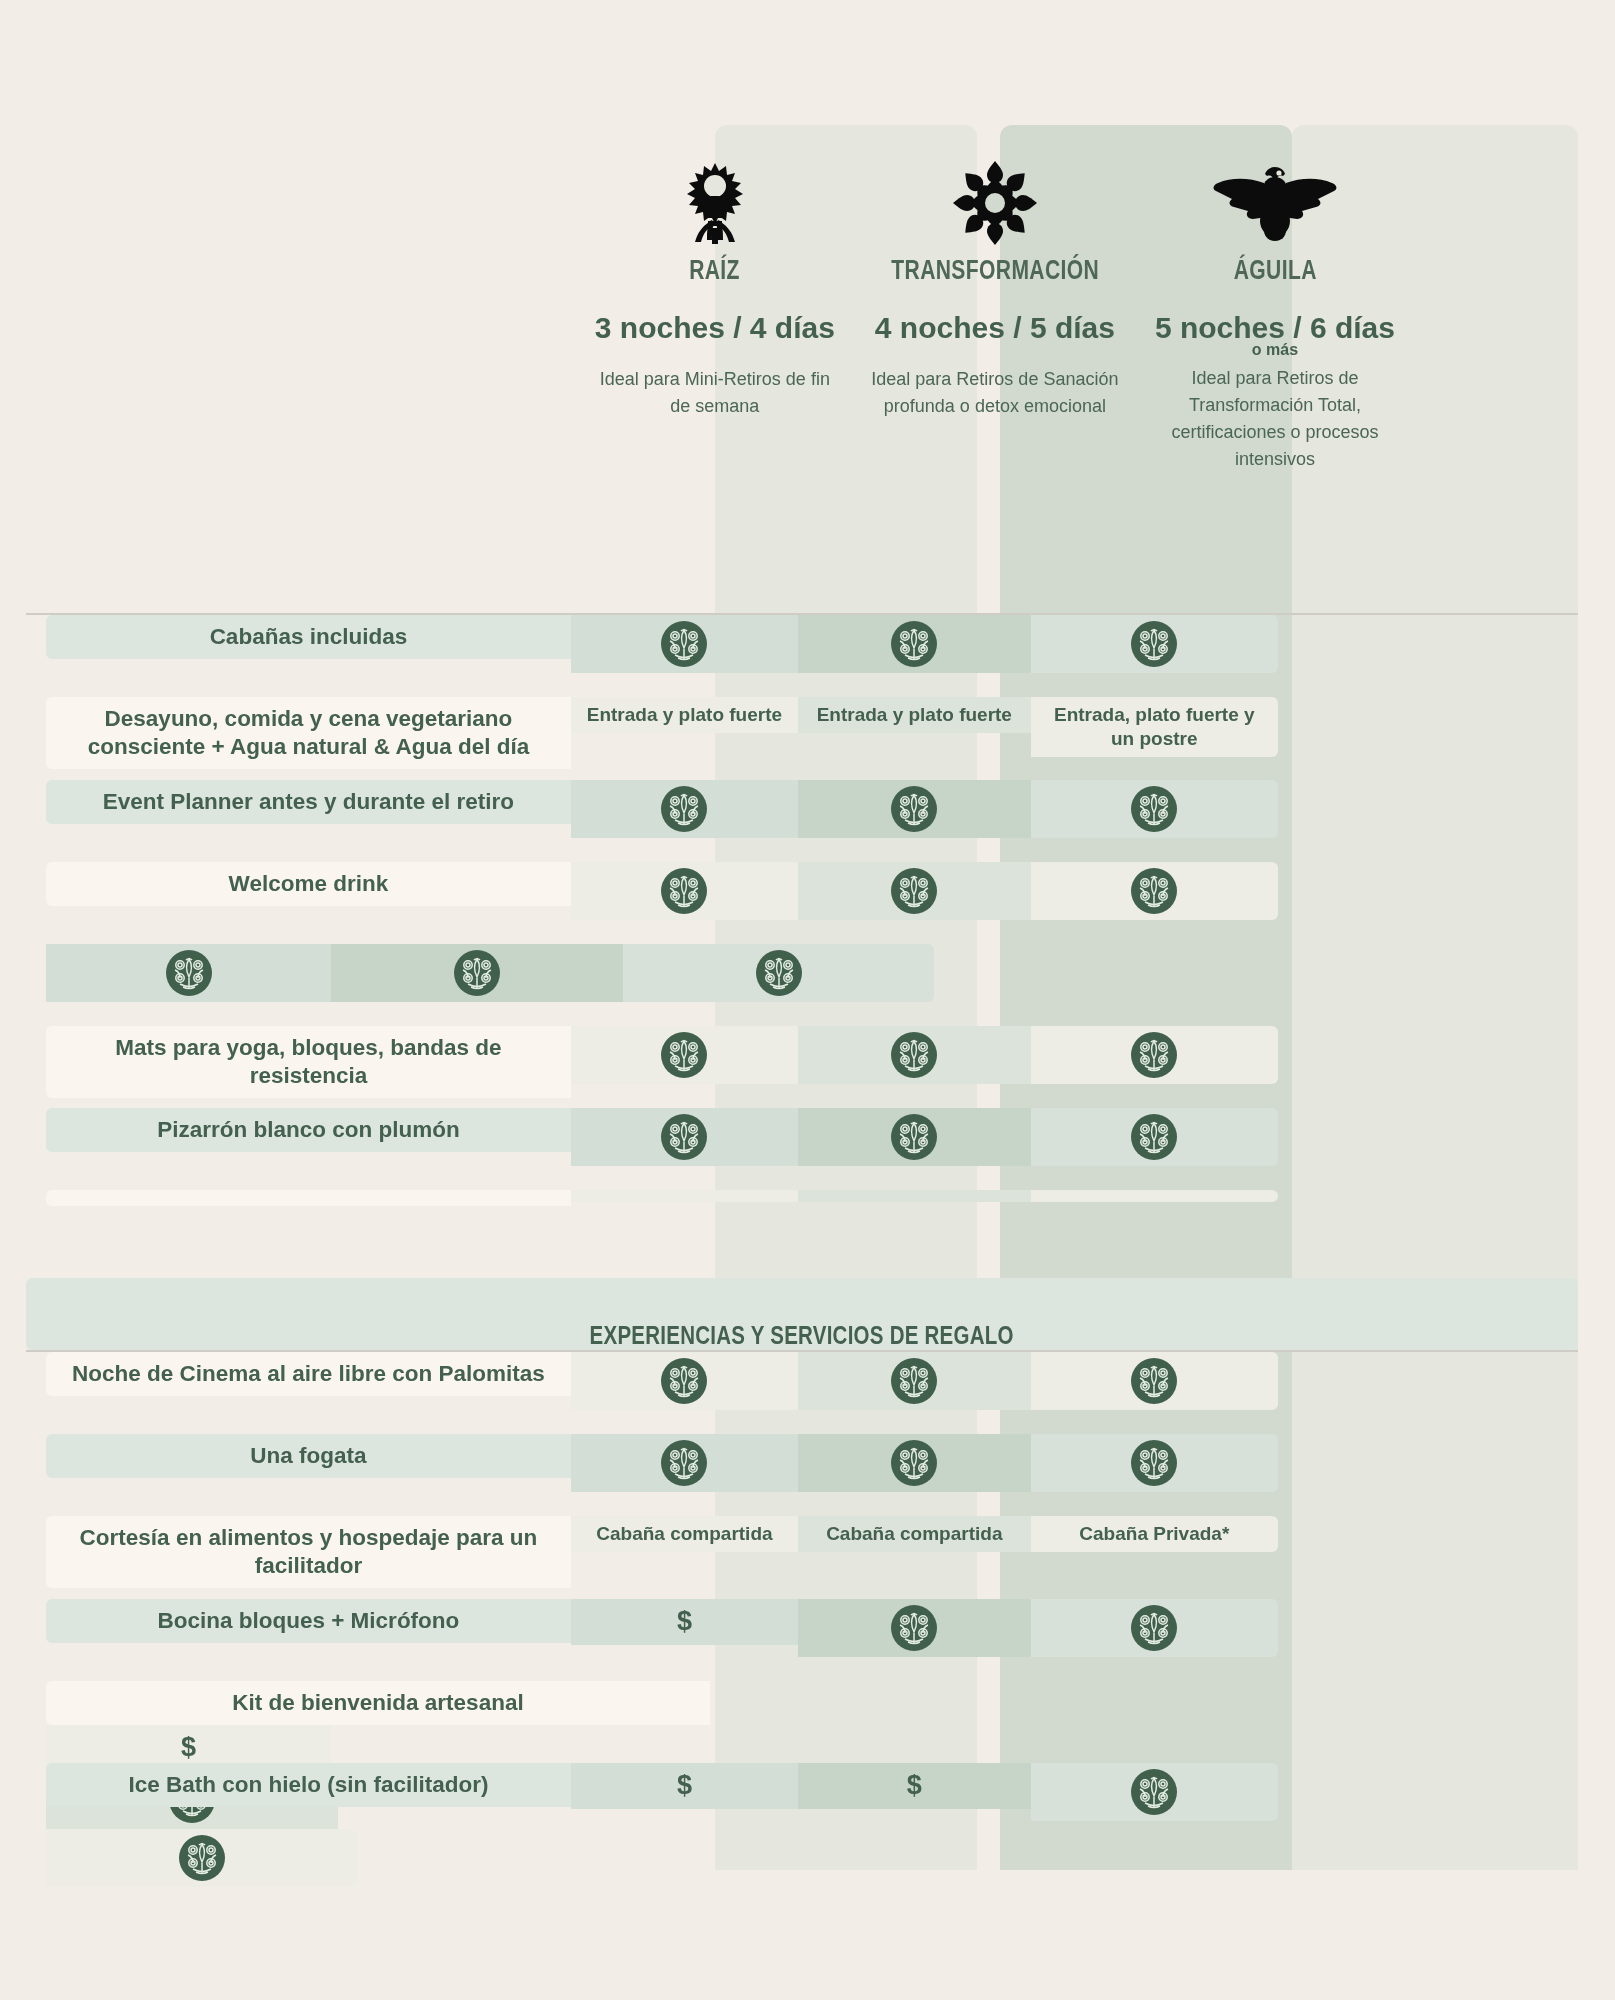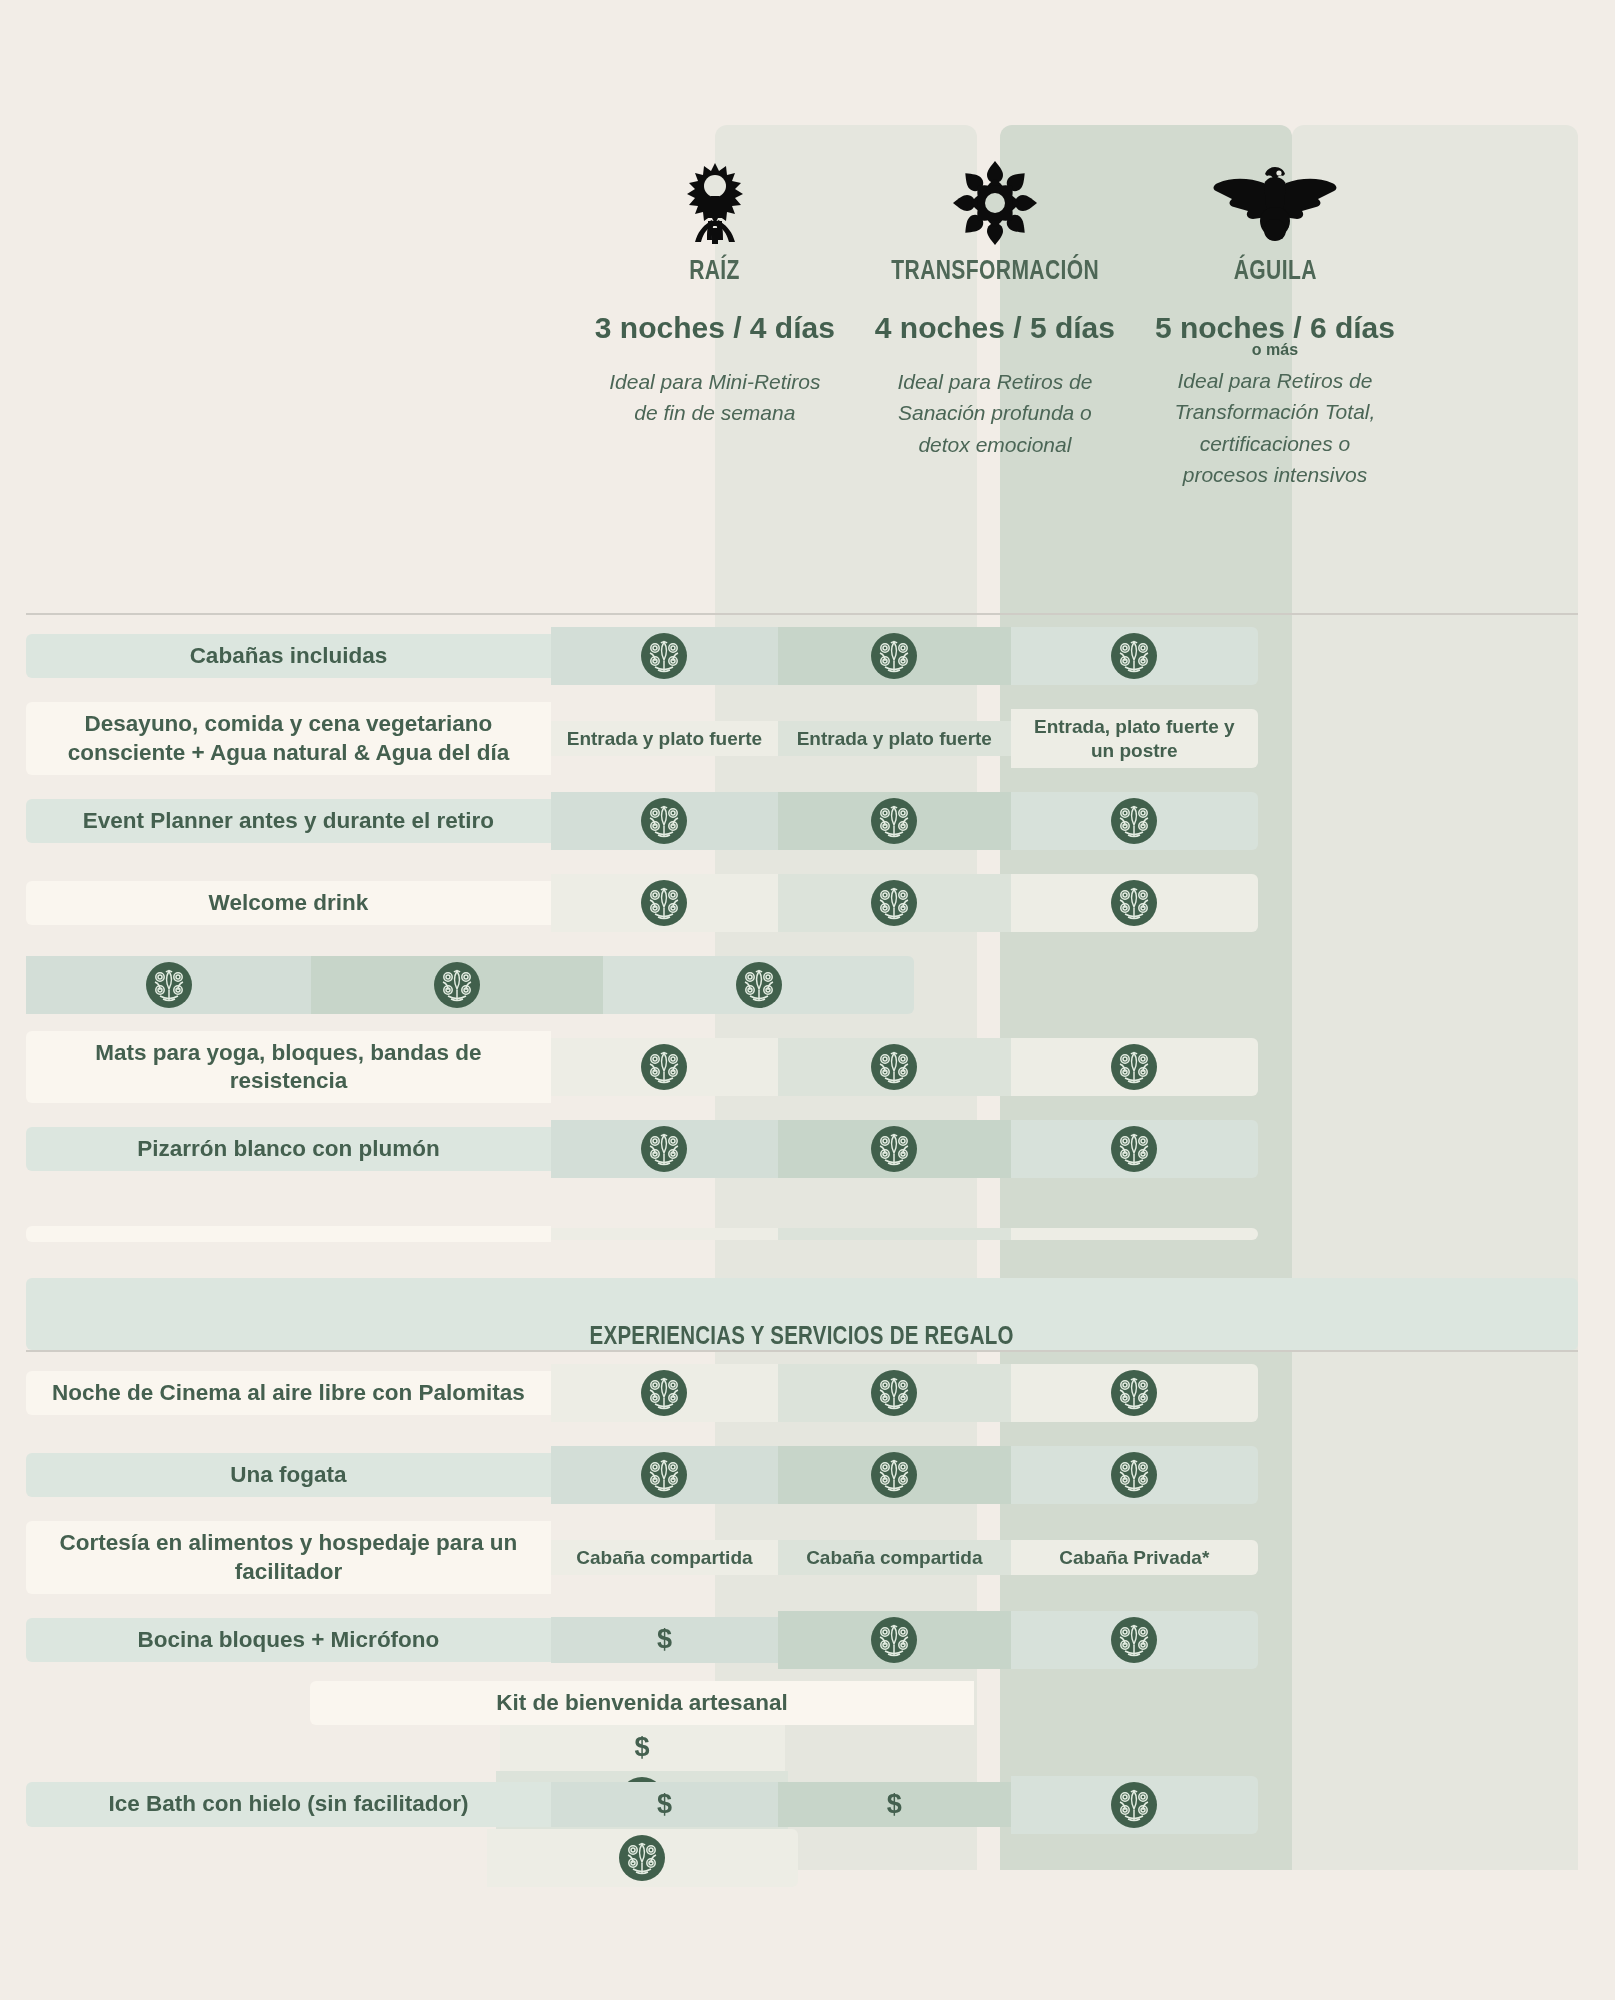--- a/index.html
+++ b/index.html
@@ -81,22 +81,21 @@
   }
   .tier-nights-sub {
     font-weight: 700;
     font-size: 16px;
     color: #44604F;
     margin-top: -3px;
   }
 
   .tier-ideal {
     margin-top: 22px;
-    font-style: italic;
-    font-size: 21px;
+    font-size: 18px;
     line-height: 1.5;
     color: #4B6656;
     max-width: 250px;
   }
   .tier-ideal.tight { margin-top: 6px; }
 
   
   .table {
     position: absolute;
     left: 26px;
@@ -106,21 +105,22 @@
   }
   .rule {
     height: 2px;
     background: #CFCCC6;
     width: 1552px;
   }
 
   .row {
     display: flex;
     width: 1232px;
-    align-items: center;
+    align-items: flex-start;
+    margin-left: 20px;
   }
   .cell-label {
     width: 664px;
     display: flex;
     align-items: center;
     justify-content: center;
     text-align: center;
     padding: 8px 18px;
     font-weight: 700;
     font-size: 22.5px;

